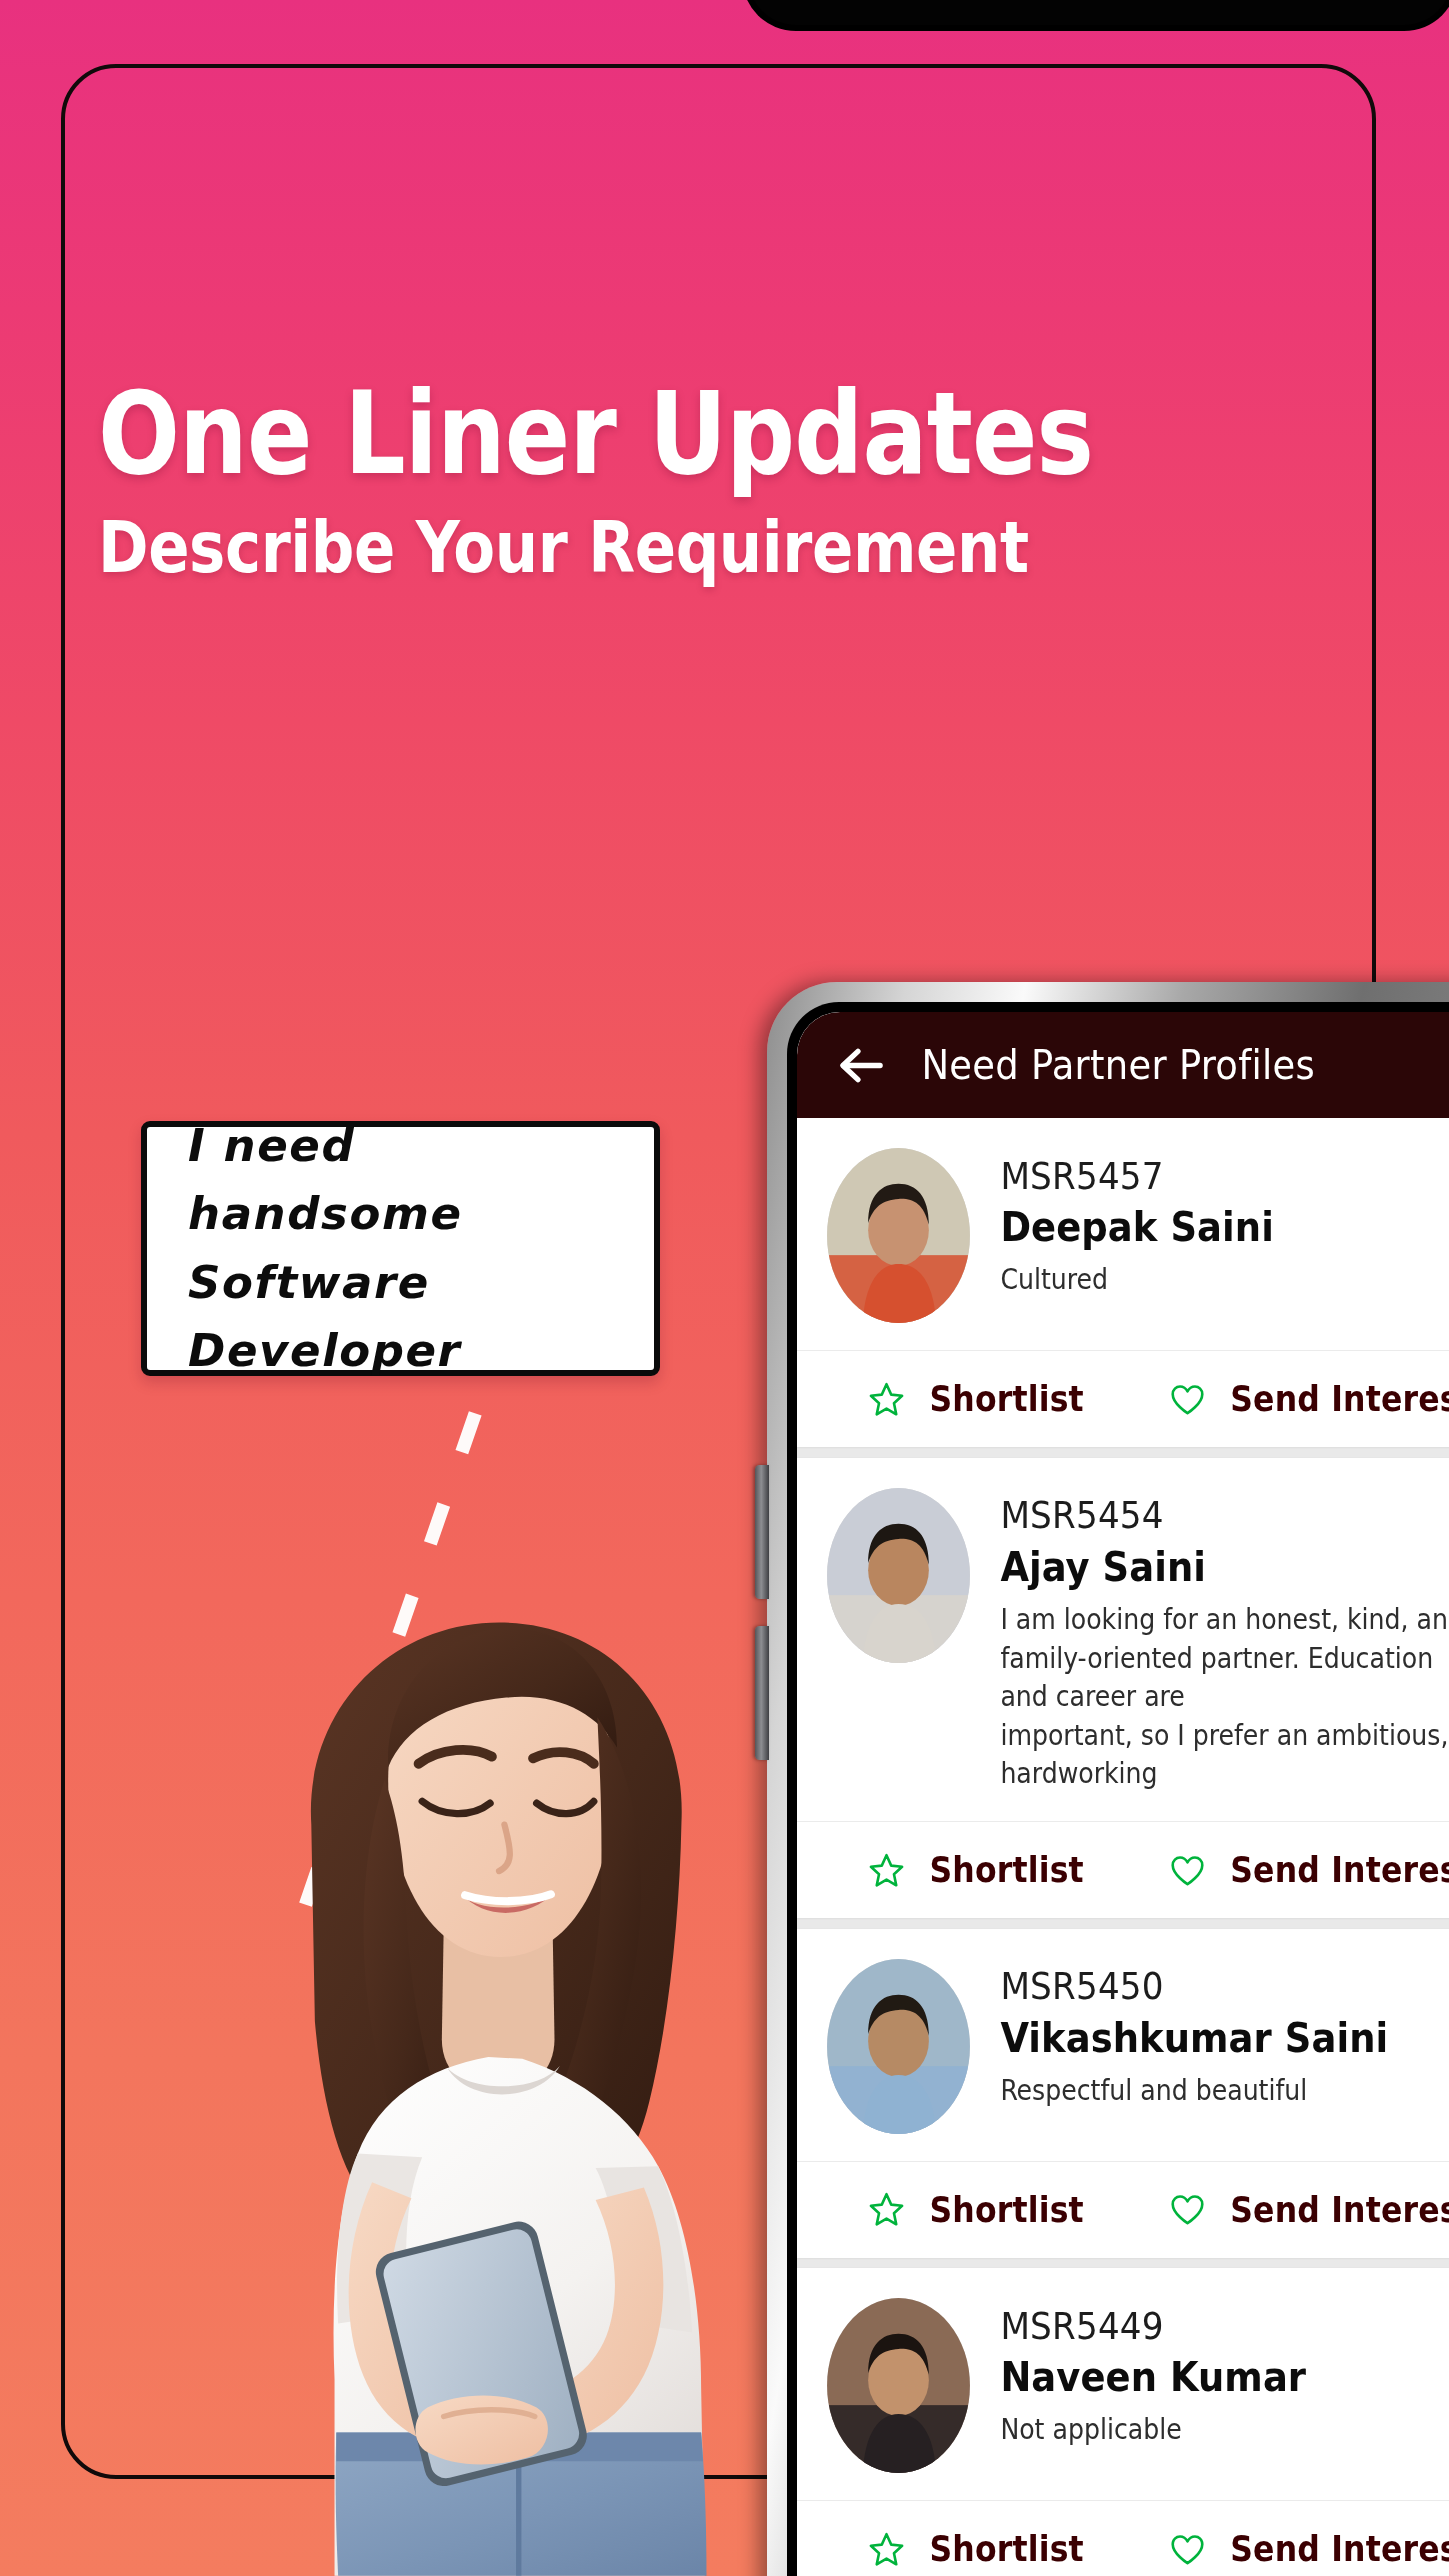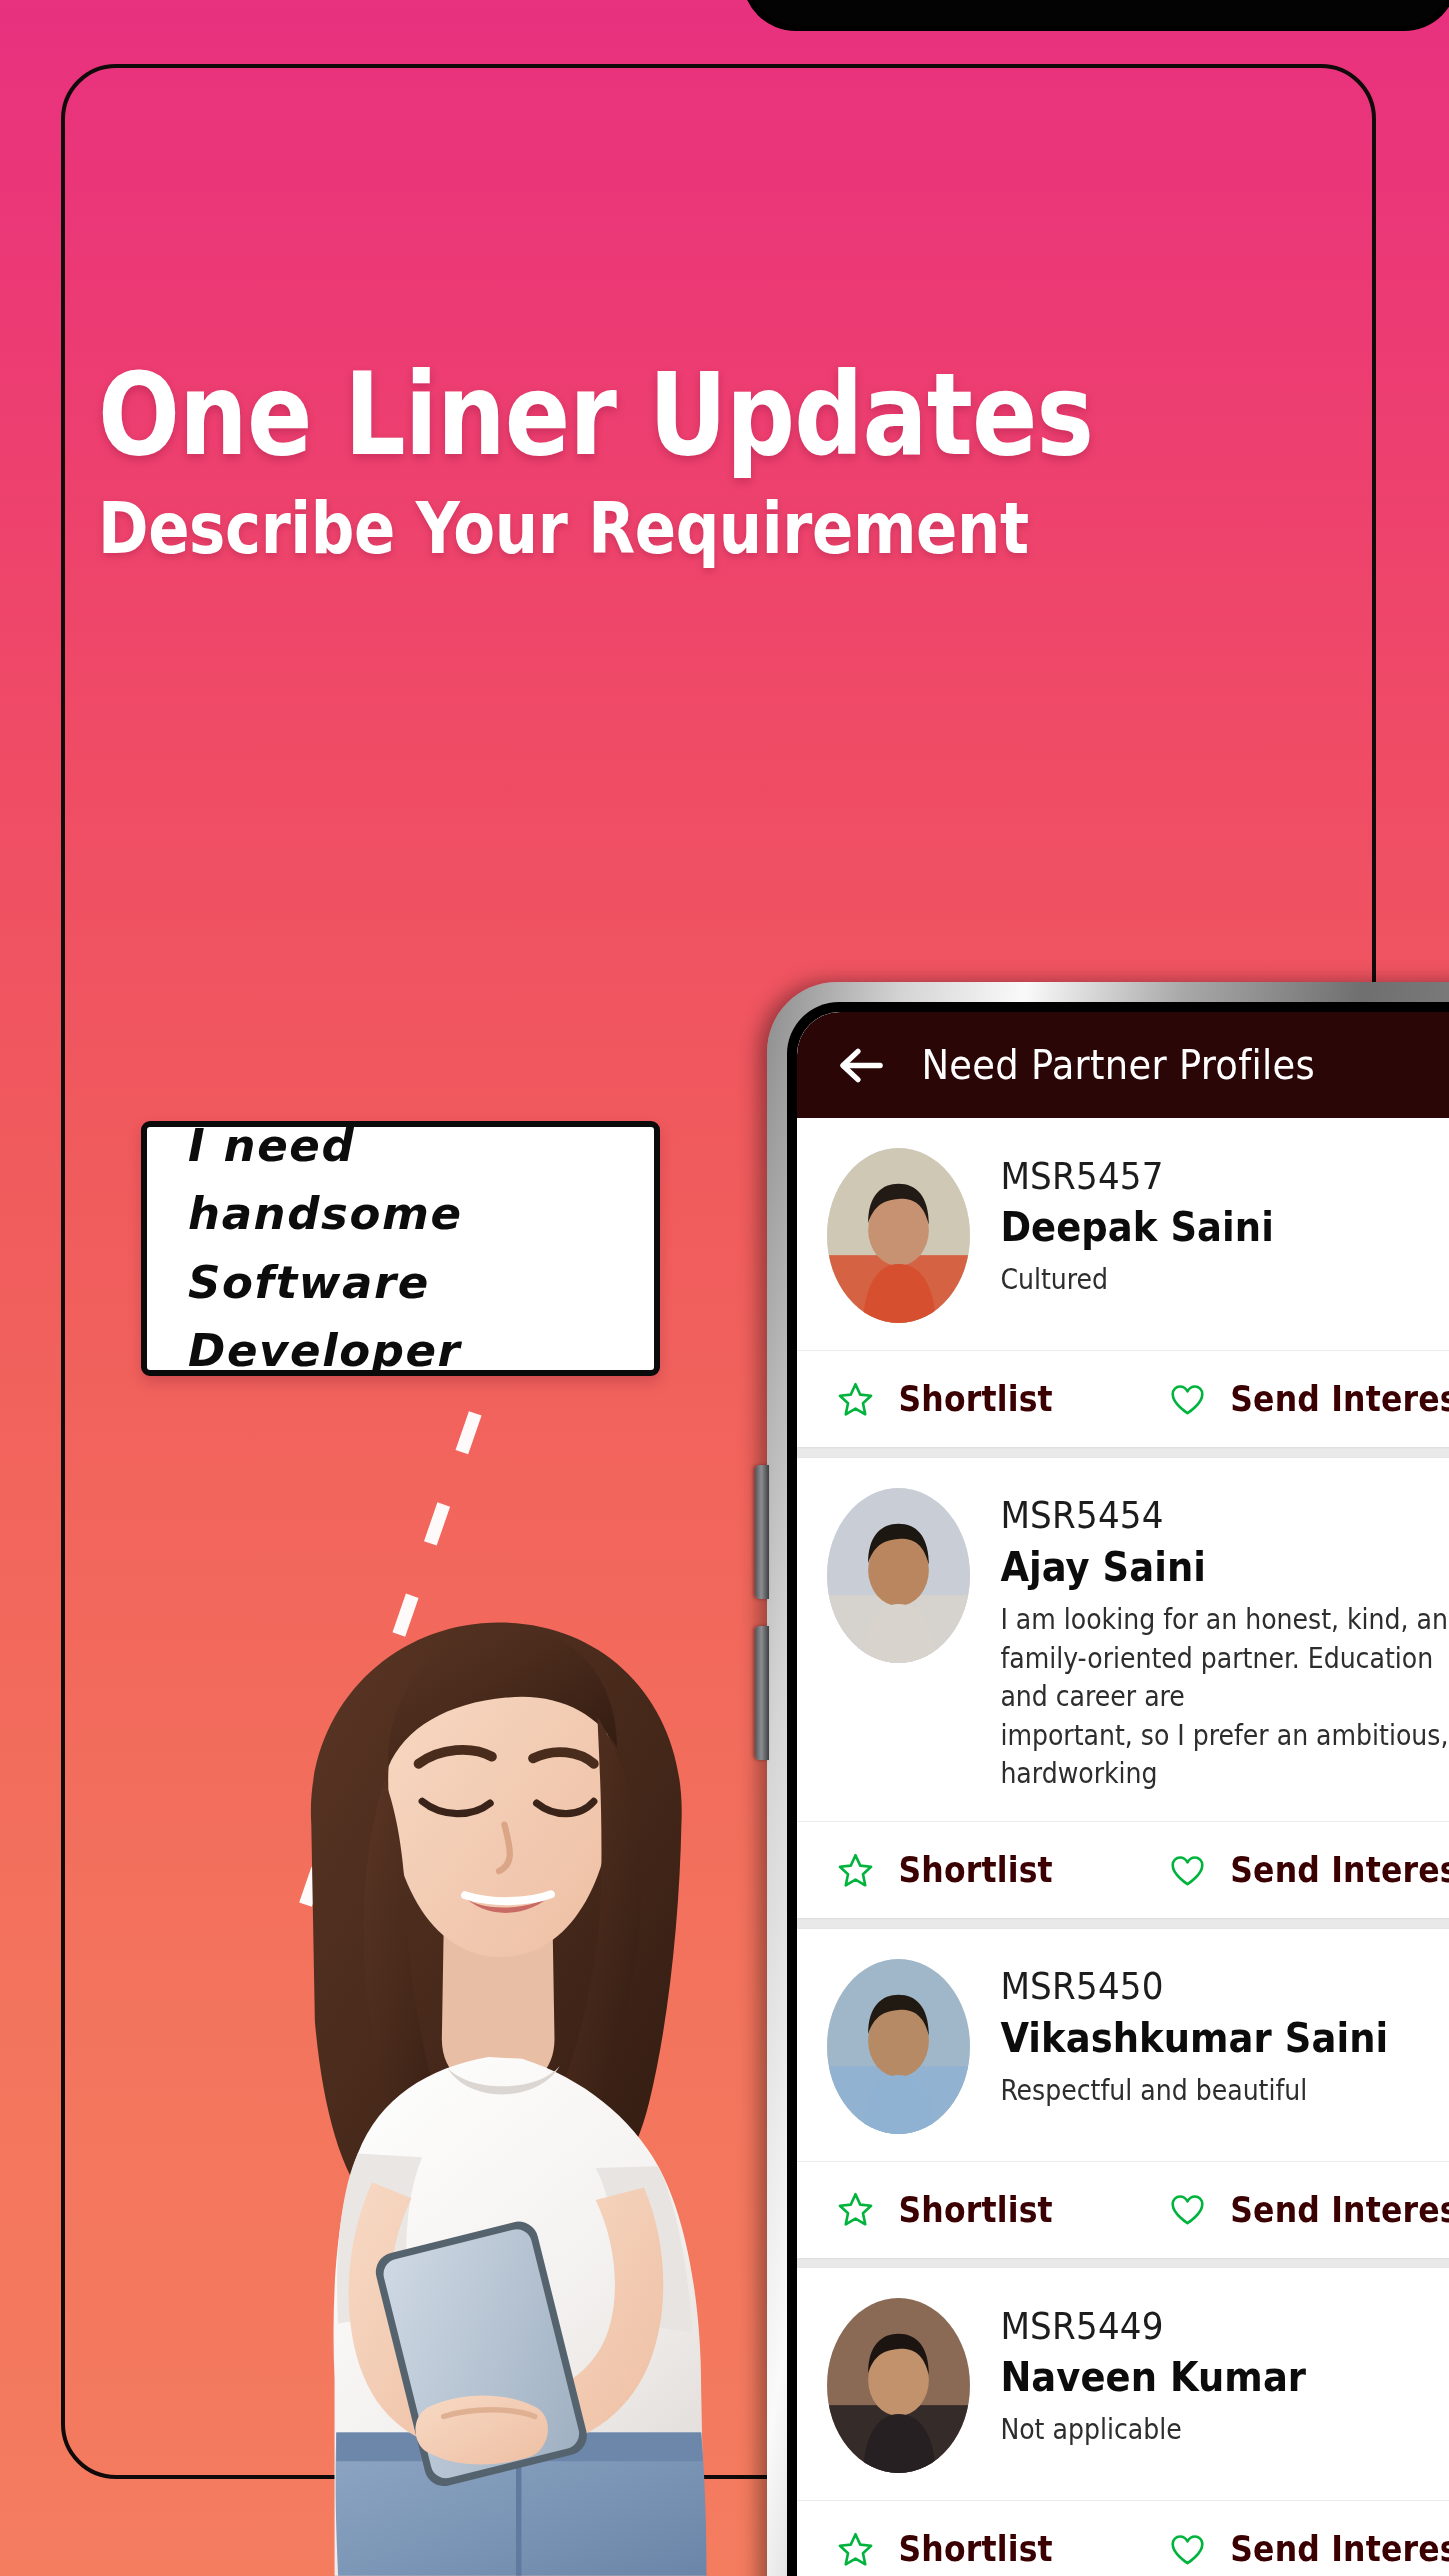--- a/index.html
+++ b/index.html
@@ -58,21 +58,21 @@
     left:61px; top:64px;
     width:1315px; height:2415px;
     border:4.5px solid #100a0a;
     border-radius:55px;
     pointer-events:none;
   }
 
   
   #headline-block {
     position:absolute;
-    left:98px; top:358px;
+    left:98px; top:377px;
     width:1252px;
   }
   #headline-main {
     font-family:"DejaVu Sans Condensed","Liberation Sans Narrow","Liberation Sans", sans-serif;
     font-weight:700;
     font-size:114px;
     line-height:1.0;
     letter-spacing:-0.9px;
     color:#ffffff;
     text-shadow:0 3.6px 9px rgba(120,10,45,.28);
@@ -263,21 +263,21 @@
     display:flex;
     align-items:center;
     border-top:1.8px solid #ebebeb;
     height:97px;
   }
   .action-btn {
     flex:1 1 50%;
     display:flex;
     align-items:center;
     gap:23px;
-    padding-left:39px;
+    padding-left:70px;
     height:100%;
     cursor:pointer;
   }
   .action-btn svg { flex:0 0 auto; }
   .action-label {
     font-family:"DejaVu Sans Condensed","Liberation Sans Narrow","Liberation Sans", sans-serif;
     font-size:35px;
     font-weight:700;
     color:#3b0002;
     letter-spacing:0.2px;

